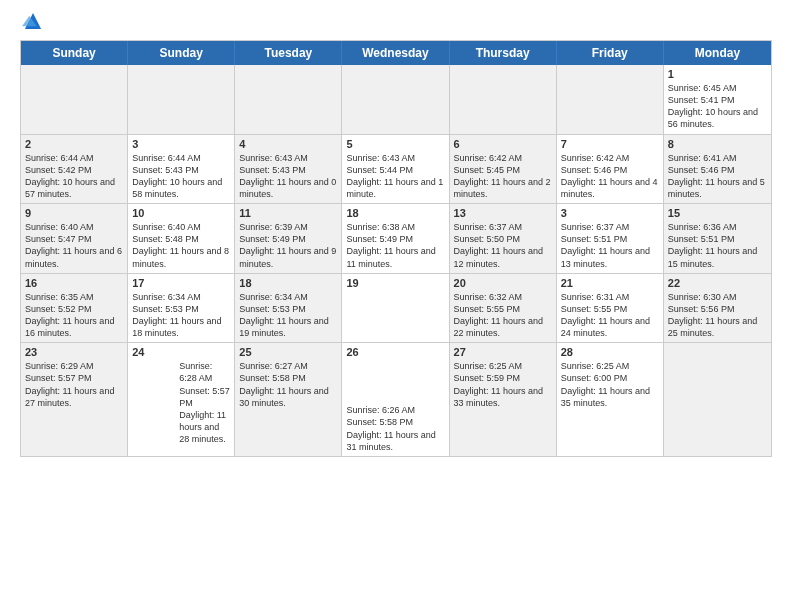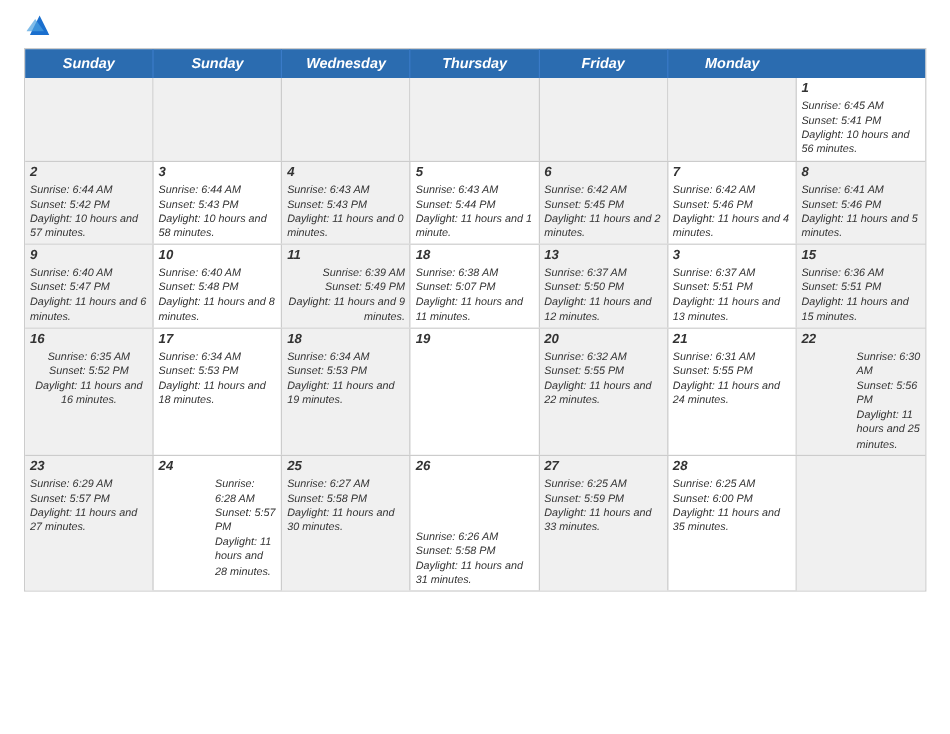--- a/index.html
+++ b/index.html
@@ -9,21 +9,20 @@
       width: 792px;
       height: 612px;
       overflow: hidden;
     }
     .page {
       width: 792px;
       height: 460px;
       padding: 16px 20px 24px 20px;
       display: flex;
       flex-direction: column;
-      font-style: italic;
     }
     .header {
       display: flex;
       align-items: flex-start;
       justify-content: space-between;
       margin-bottom: 8px;
     }
     .logo {
       display: flex;
       align-items: center;
@@ -127,20 +126,21 @@
     <div class="title-block">
       <div class="main-title"></div>
       <div class="subtitle"></div>
     </div>
   </div>
 
   <div class="calendar">
     <div class="cal-header-row" id="cal-header">
         <div class="cal-header-cell">Sunday</div>
         <div class="cal-header-cell">Sunday</div>
+        <div class="cal-header-cell">Tuesday</div>
         <div class="cal-header-cell">Wednesday</div>
         <div class="cal-header-cell">Thursday</div>
         <div class="cal-header-cell">Friday</div>
         <div class="cal-header-cell">Monday</div>
       </div>
     <div class="cal-body" id="cal-body">
         <div class="cal-row">
           <div class="cal-cell shaded empty"></div>
           <div class="cal-cell shaded empty"></div>
           <div class="cal-cell shaded empty"></div>
@@ -206,28 +206,28 @@
 Daylight: 11 hours and 6 minutes.</div>
           </div>
           <div class="cal-cell">
             <span class="day-num">10</span>
             <div class="cell-text" style="white-space: pre-line;">Sunrise: 6:40 AM
 Sunset: 5:48 PM
 Daylight: 11 hours and 8 minutes.</div>
           </div>
           <div class="cal-cell shaded">
             <span class="day-num">11</span>
-            <div class="cell-text" style="white-space: pre-line; text-align: right;">Sunrise: 6:39 AM
+            <div class="cell-text" style="white-space: pre-line;">Sunrise: 6:39 AM
 Sunset: 5:49 PM
 Daylight: 11 hours and 9 minutes.</div>
           </div>
           <div class="cal-cell">
             <span class="day-num">18</span>
             <div class="cell-text" style="white-space: pre-line;">Sunrise: 6:38 AM
-Sunset: 5:07 PM
+Sunset: 5:49 PM
 Daylight: 11 hours and 11 minutes.</div>
           </div>
           <div class="cal-cell shaded">
             <span class="day-num">13</span>
             <div class="cell-text" style="white-space: pre-line;">Sunrise: 6:37 AM
 Sunset: 5:50 PM
 Daylight: 11 hours and 12 minutes.</div>
           </div>
           <div class="cal-cell">
             <span class="day-num">3</span>
@@ -238,21 +238,21 @@
           <div class="cal-cell shaded">
             <span class="day-num">15</span>
             <div class="cell-text" style="white-space: pre-line;">Sunrise: 6:36 AM
 Sunset: 5:51 PM
 Daylight: 11 hours and 15 minutes.</div>
           </div>
         </div>
         <div class="cal-row">
           <div class="cal-cell shaded">
             <span class="day-num">16</span>
-            <div class="cell-text" style="white-space: pre-line; text-align: center;">Sunrise: 6:35 AM
+            <div class="cell-text" style="white-space: pre-line;">Sunrise: 6:35 AM
 Sunset: 5:52 PM
 Daylight: 11 hours and 16 minutes.</div>
           </div>
           <div class="cal-cell">
             <span class="day-num">17</span>
             <div class="cell-text" style="white-space: pre-line;">Sunrise: 6:34 AM
 Sunset: 5:53 PM
 Daylight: 11 hours and 18 minutes.</div>
           </div>
           <div class="cal-cell shaded">
@@ -271,21 +271,21 @@
 Daylight: 11 hours and 22 minutes.</div>
           </div>
           <div class="cal-cell">
             <span class="day-num">21</span>
             <div class="cell-text" style="white-space: pre-line;">Sunrise: 6:31 AM
 Sunset: 5:55 PM
 Daylight: 11 hours and 24 minutes.</div>
           </div>
           <div class="cal-cell shaded">
             <span class="day-num">22</span>
-            <div class="cell-text" style="white-space: pre-line; margin-left: 46px;">Sunrise: 6:30 AM
+            <div class="cell-text" style="white-space: pre-line;">Sunrise: 6:30 AM
 Sunset: 5:56 PM
 Daylight: 11 hours and 25 minutes.</div>
           </div>
         </div>
         <div class="cal-row">
           <div class="cal-cell shaded">
             <span class="day-num">23</span>
             <div class="cell-text" style="white-space: pre-line;">Sunrise: 6:29 AM
 Sunset: 5:57 PM
 Daylight: 11 hours and 27 minutes.</div>

